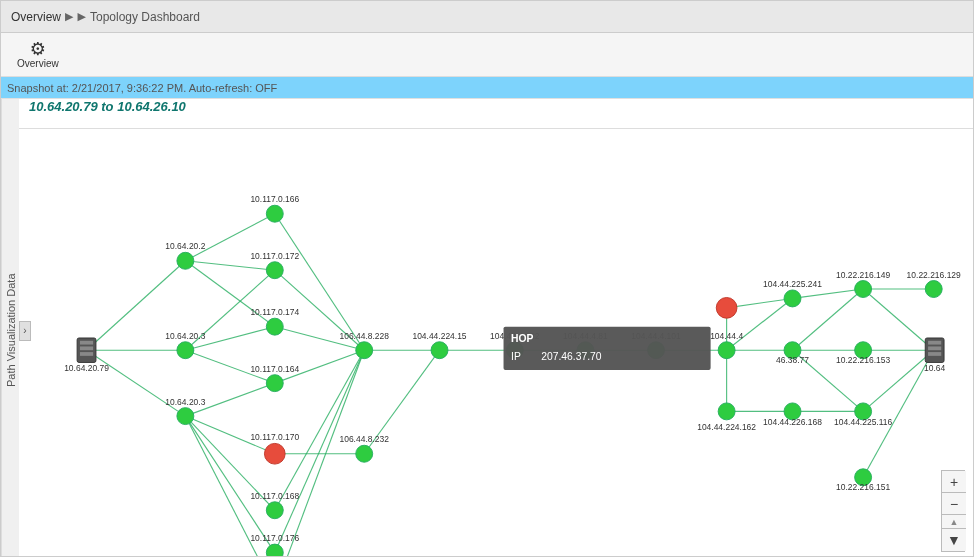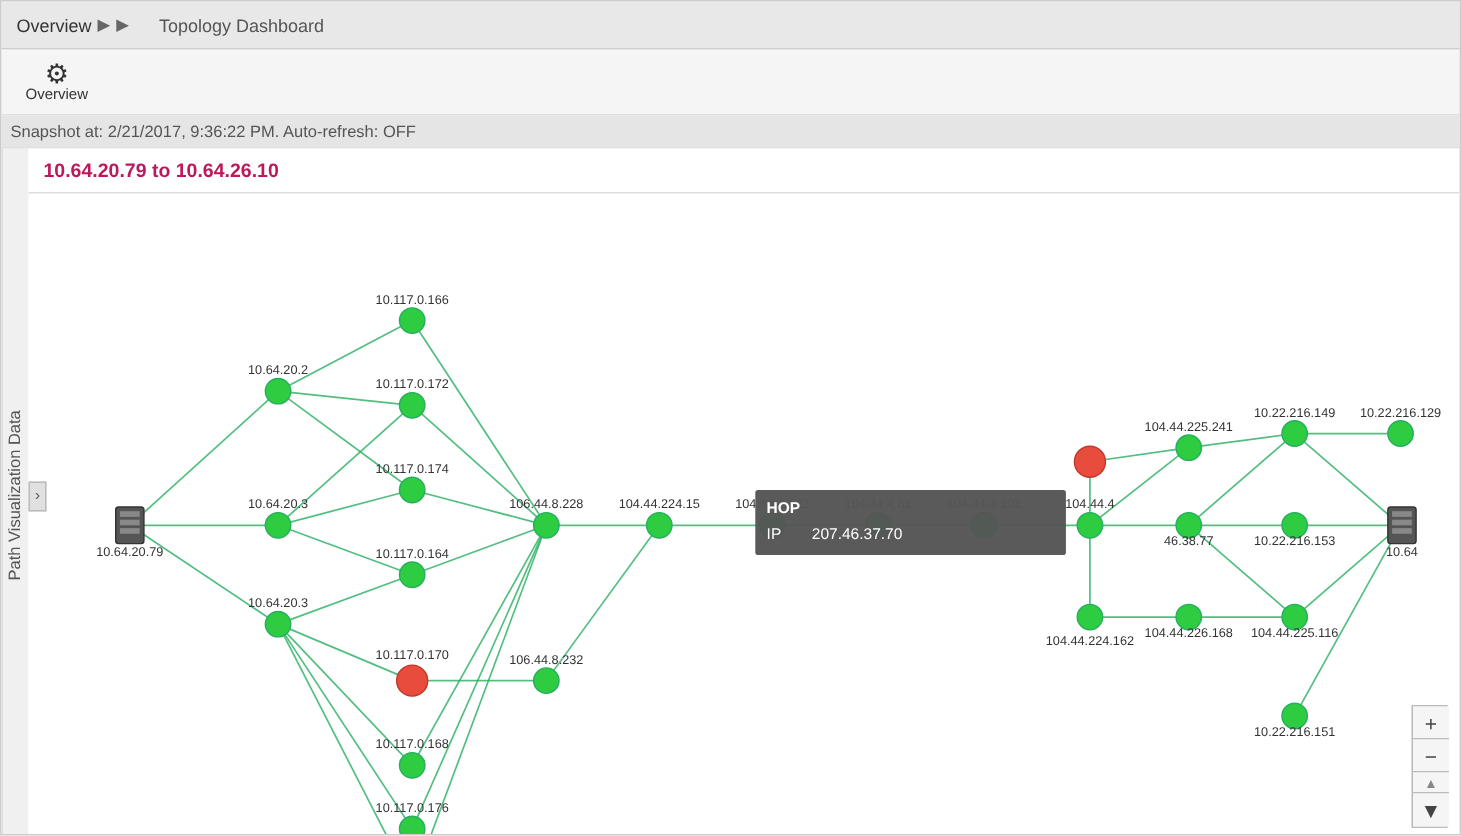--- a/index.html
+++ b/index.html
@@ -10,21 +10,21 @@
       height: 32px;
       background: #e8e8e8;
       display: flex;
       align-items: center;
       padding: 0 10px;
       border-bottom: 1px solid #ccc;
       gap: 4px;
     }
     .breadcrumb-item { font-size: 12px; color: #333; }
     .breadcrumb-sep { color: #666; font-size: 11px; }
-    .breadcrumb-item.active { color: #555; margin-left: 16px; }
+    .breadcrumb-item.active { color: #555; }
 
     
     #toolbar {
       height: 44px;
       background: #f5f5f5;
       border-bottom: 1px solid #ddd;
       display: flex;
       align-items: center;
       padding: 0 10px;
     }
@@ -35,21 +35,21 @@
       cursor: pointer;
       padding: 2px 6px;
       font-size: 10px;
       color: #333;
     }
     .toolbar-btn .icon { font-size: 18px; line-height: 1; }
 
     
     #snapshot-bar {
       height: 22px;
-      background: #e5e5e5;
+      background: #7dd3fc;
       border-bottom: 1px solid #e0e0e0;
       display: flex;
       align-items: center;
       padding: 0 6px;
       font-size: 11px;
       color: #555;
     }
 
     
     #main-area {
@@ -78,26 +78,26 @@
       flex: 1;
       position: relative;
       overflow: hidden;
       background: #fff;
     }
 
     
     #topo-title {
       height: 30px;
       display: flex;
-      align-items: center;
       padding: 0 10px;
       font-size: 13px;
       font-weight: 600;
-      color: #be185d;
+      color: #0f766e;
       border-bottom: 1px solid #ddd;
+      font-style: italic;
     }
 
     
     #topo-svg {
       width: 100%;
       height: calc(100% - 30px);
     }
 
     
     #collapse-arrow {

